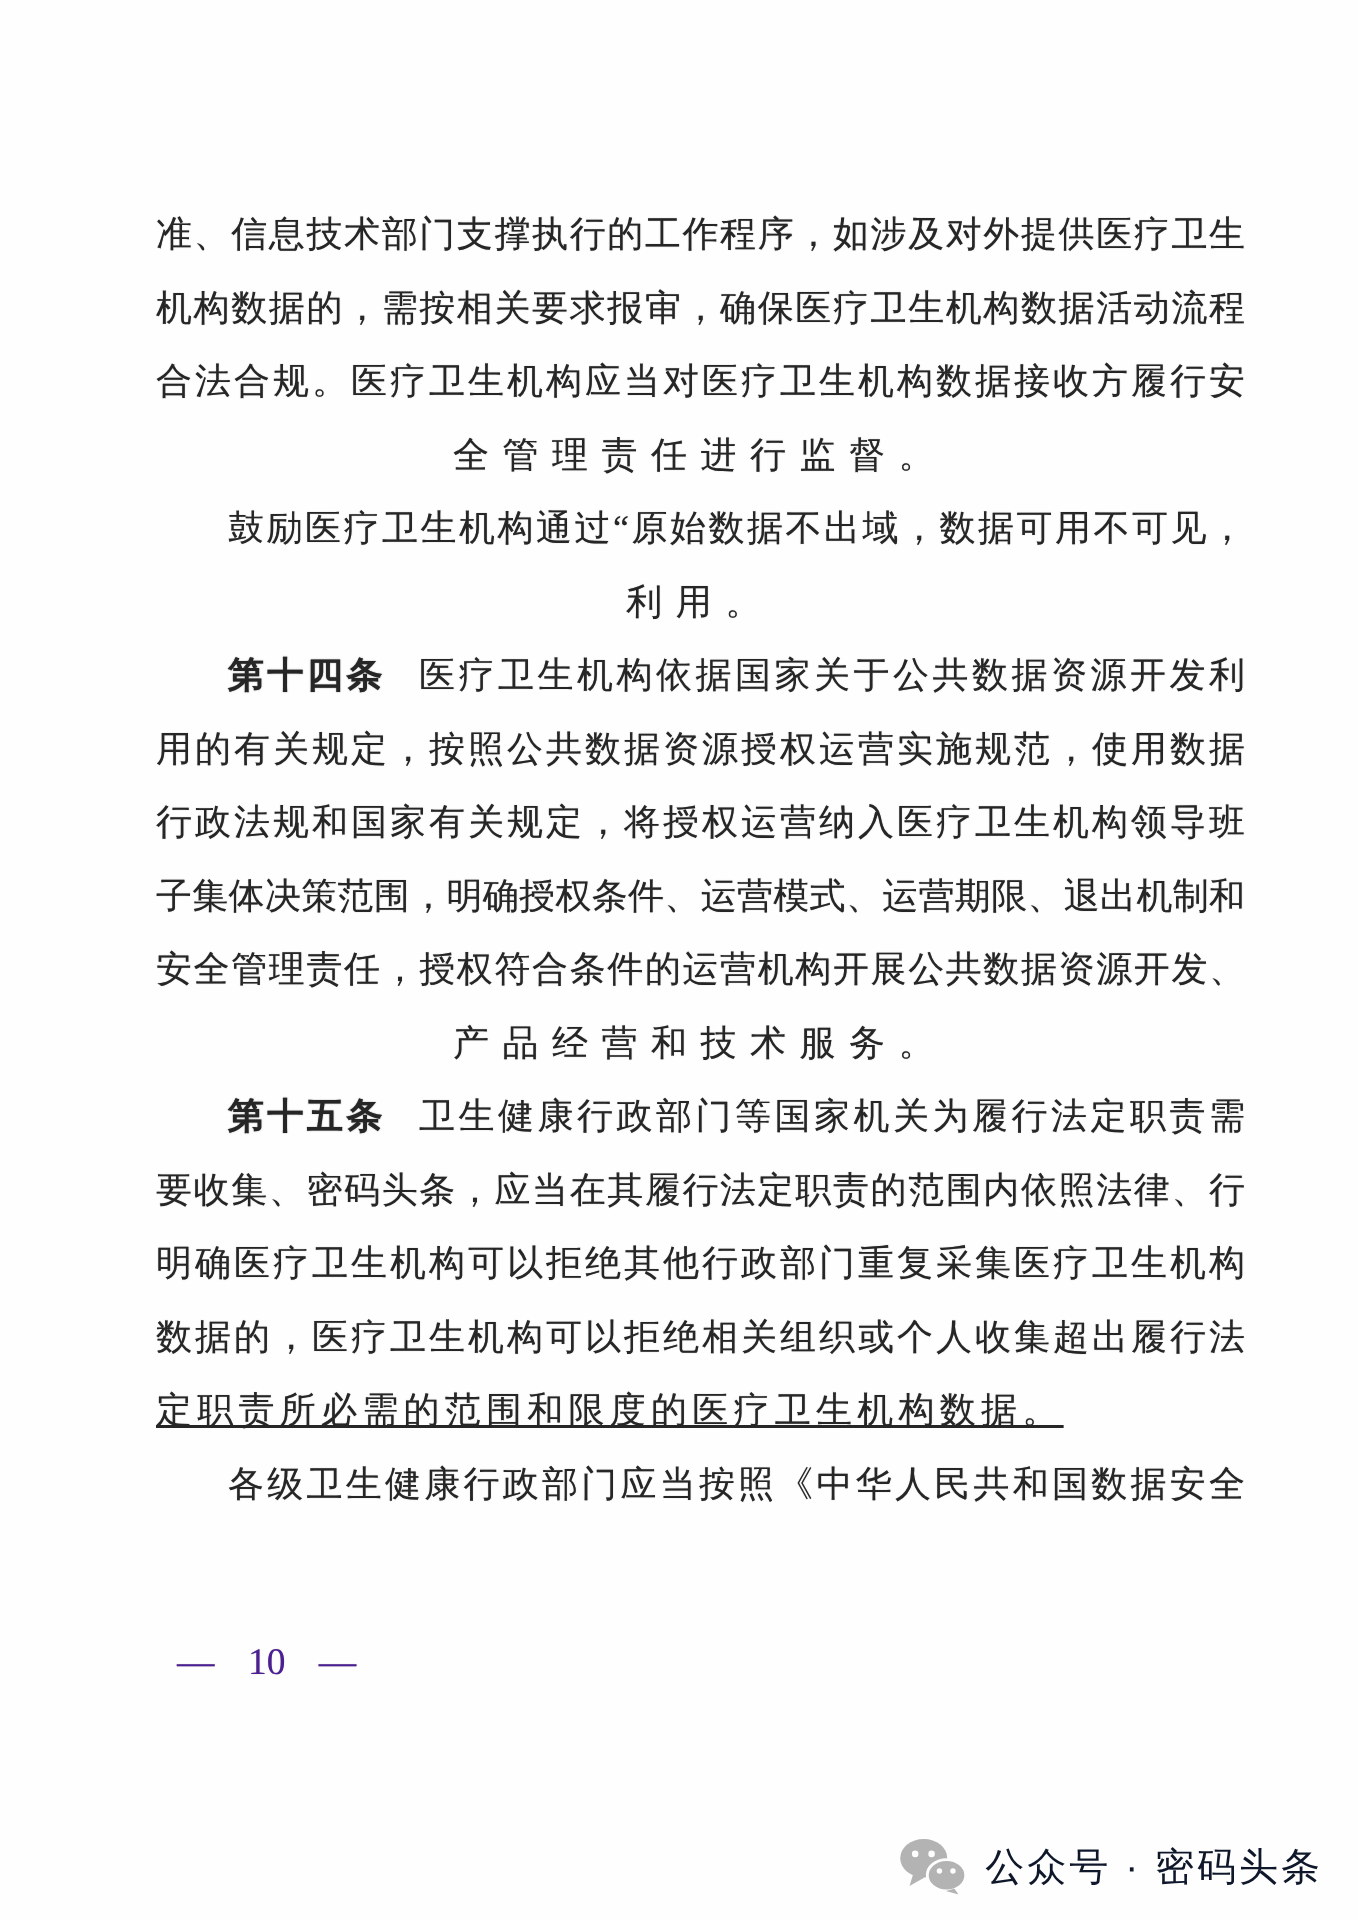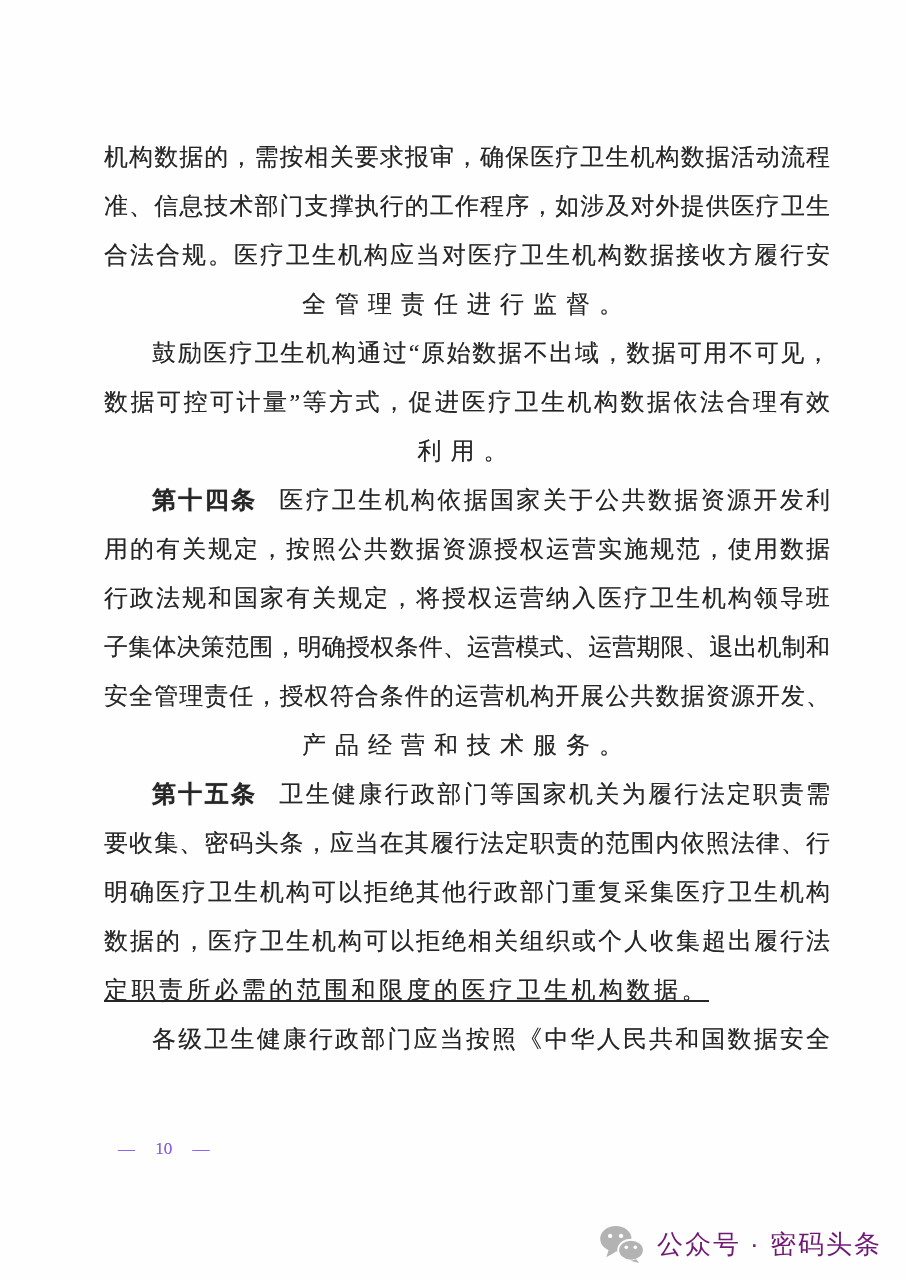--- a/index.html
+++ b/index.html
@@ -41,57 +41,56 @@
   .line.indent { padding-left: 48px; }
   .lead {
     font-weight: 700;
     margin-right: 22px;
     text-shadow: 0 0 0.8px rgba(30,30,30,0.7);
     margin-top: 40px;
   }
   .page-number {
     position: absolute;
     left: 118px;
-    top: 1124px;
-    font-size: 17px;
+    top: 1084px;
+    font-size: 25px;
     line-height: 49px;
-    color: #8b5cf6;
+    color: #4c1d95;
     word-spacing: 16px;
     text-shadow: 0 0 0.5px rgba(45,45,45,0.5);
   }
   .watermark {
     position: absolute;
     right: 24px;
     top: 1222px;
     height: 44px;
     display: flex;
     align-items: center;
     gap: 12px;
   }
   .watermark-text {
     font-family: "Liberation Sans", "DejaVu Sans", sans-serif;
     font-size: 26px;
-    color: #701a75;
+    color: #0f172a;
     letter-spacing: 2px;
     white-space: nowrap;
   }
   .wechat-icon { display: block; }
 </style>
 </head>
 <body>
 
 <div class="page">
 
   <div class="content" id="lines-container">
+      <div class="line fill"><span>准、信息技术部门支撑执行的工作程序，如涉及对外提供医疗卫生</span></div>
       <div class="line fill"><span>机构数据的，需按相关要求报审，确保医疗卫生机构数据活动流程</span></div>
-      <div class="line fill"><span>准、信息技术部门支撑执行的工作程序，如涉及对外提供医疗卫生</span></div>
       <div class="line fill"><span>合法合规。医疗卫生机构应当对医疗卫生机构数据接收方履行安</span></div>
       <div class="line end"><span>全管理责任进行监督。</span></div>
       <div class="line fill indent"><span>鼓励医疗卫生机构通过“原始数据不出域，数据可用不可见，</span></div>
-      <div class="line fill"><span>数据可控可计量”等方式，促进医疗卫生机构数据依法合理有效</span></div>
       <div class="line end"><span>利用。</span></div>
       <div class="line fill indent"><span class="lead">第十四条</span><span>医疗卫生机构依据国家关于公共数据资源开发利</span></div>
       <div class="line fill"><span>用的有关规定，按照公共数据资源授权运营实施规范，使用数据</span></div>
       <div class="line fill"><span>行政法规和国家有关规定，将授权运营纳入医疗卫生机构领导班</span></div>
       <div class="line fill"><span>子集体决策范围，明确授权条件、运营模式、运营期限、退出机制和</span></div>
       <div class="line fill"><span>安全管理责任，授权符合条件的运营机构开展公共数据资源开发、</span></div>
       <div class="line end"><span>产品经营和技术服务。</span></div>
       <div class="line fill indent"><span class="lead">第十五条</span><span>卫生健康行政部门等国家机关为履行法定职责需</span></div>
       <div class="line fill"><span>要收集、密码头条，应当在其履行法定职责的范围内依照法律、行</span></div>
       <div class="line fill"><span>明确医疗卫生机构可以拒绝其他行政部门重复采集医疗卫生机构</span></div>

